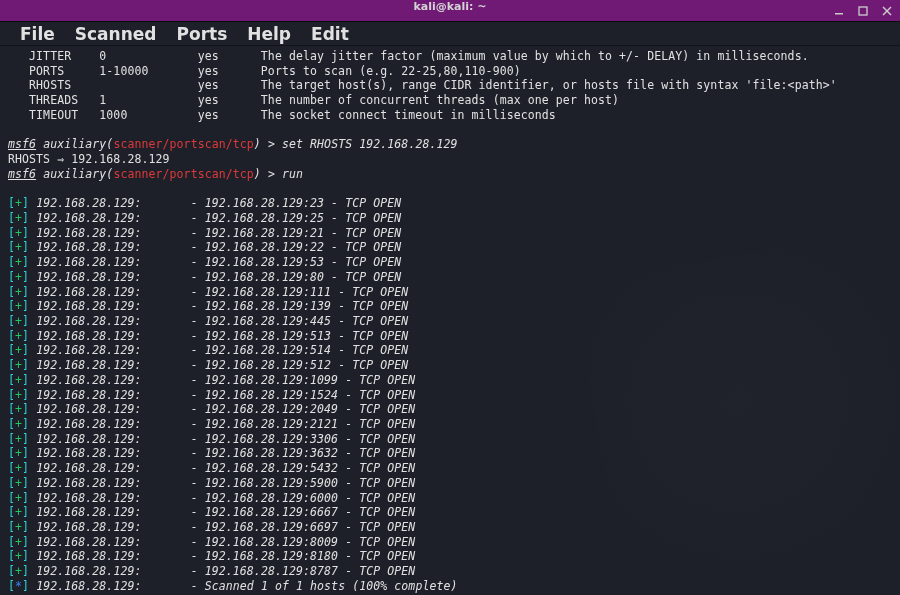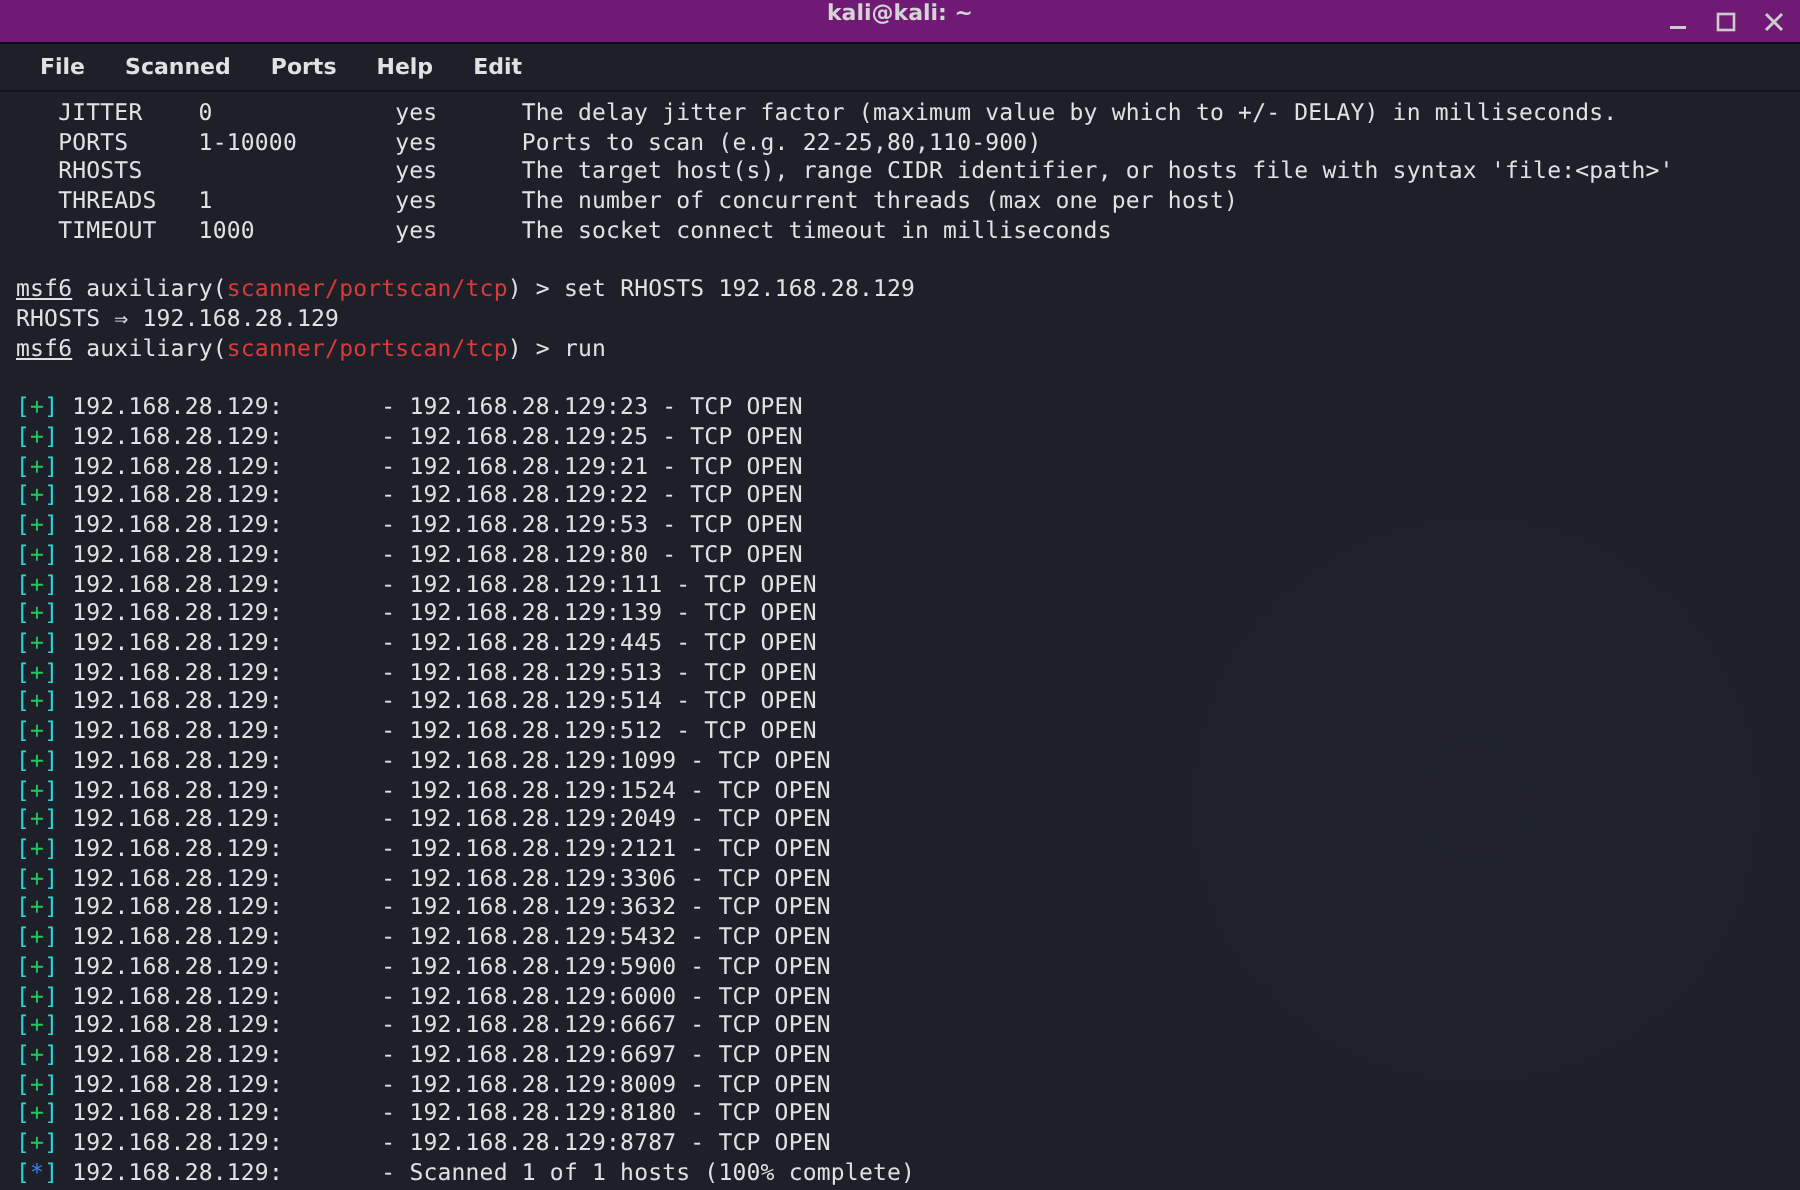--- a/index.html
+++ b/index.html
@@ -53,37 +53,37 @@
       background: #1d2029;
       display: flex;
       align-items: center;
       padding-left: 10px;
       border-bottom: 1px solid #121319;
       font-family: "DejaVu Sans", sans-serif;
     }
     .menuitem {
       padding: 4px 10px;
       color: #e1e1e1;
-      font-size: 11px;
+      font-size: 17px;
       cursor: pointer;
       font-weight: bold;
     }
     .terminal {
       padding: 3px 8px 8px 8px;
       line-height: 1.28;
       white-space: pre;
       color: #e1e1e1;
       letter-spacing: 0.1px;
     }
     .row { display: block; }
     .green { color: #22c55e; }
     .cyan  { color: #2dd3d6; }
     .red   { color: #de3939; }
     .blue  { color: #3b82f6; }
-    .white { color: #e1e1e1; }
+    .white { color: #e1e1e1; font-style: italic; }
     .underline { text-decoration: underline; }
     
     .watermark {
       position: absolute;
       right: -60px;
       top: 250px;
       width: 360px;
       height: 360px;
       opacity: 0.045;
       pointer-events: none;

